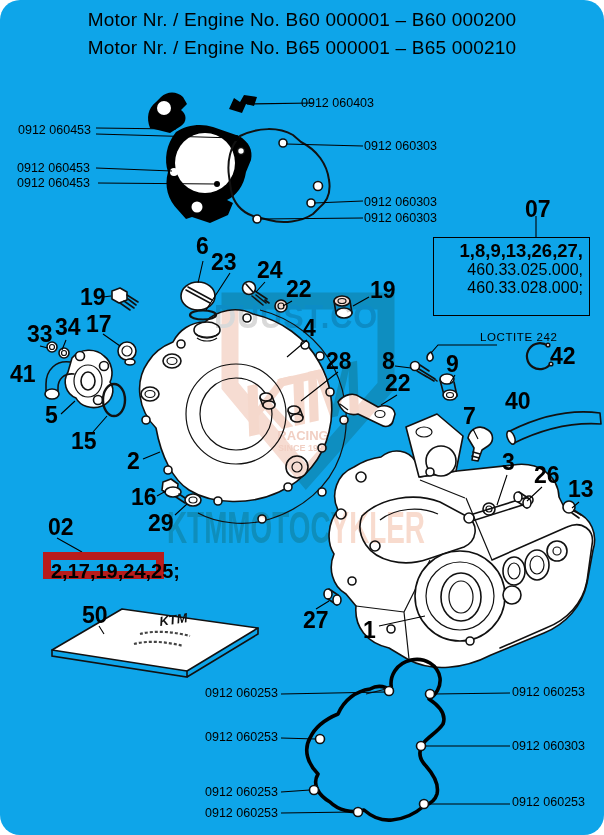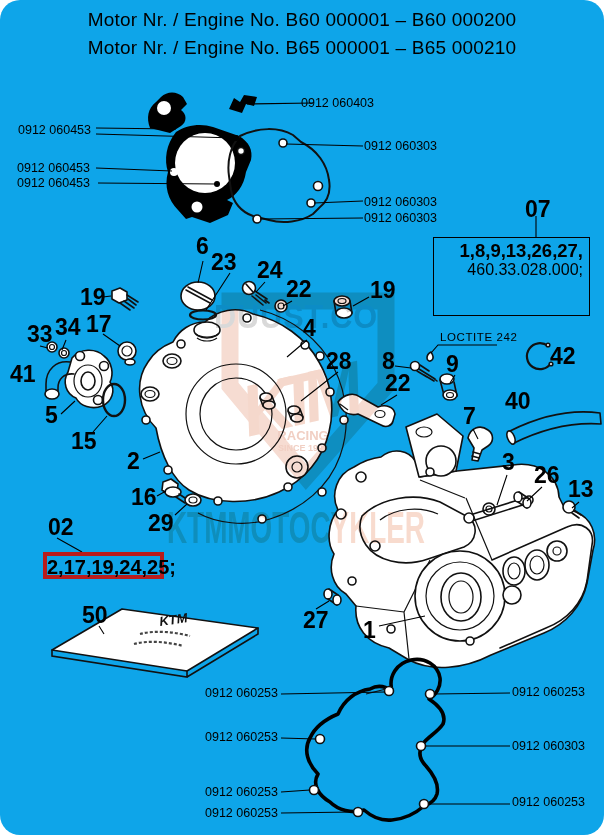--- a/index.html
+++ b/index.html
@@ -11,23 +11,23 @@
   .lbl{position:absolute;font-size:12.5px;line-height:14px;white-space:nowrap;}
   .lbl.r{text-align:right;}
   .co{position:absolute;font-weight:bold;font-size:23px;line-height:25px;white-space:nowrap;}
   .box01{position:absolute;left:433px;top:237px;width:157px;height:79px;
          border:1.5px solid #000;box-sizing:border-box;text-align:right;
          padding:3px 6px 0 0;}
   .box01 .l1{font-weight:bold;font-size:18.5px;line-height:20px;}
   .box01 .ln2{font-size:16px;line-height:17.5px;}
   .box01 .plus{font-weight:bold;}
   .box02{position:absolute;left:43px;top:552px;width:121px;height:27px;
-         border:4px solid #b91c1c;box-sizing:border-box;text-align:center;
+         border:8px solid #b91c1c;box-sizing:border-box;text-align:center;
          font-weight:bold;font-size:20px;line-height:23px;}
-  .loctite{position:absolute;font-size:11.5px;letter-spacing:.6px;white-space:nowrap;}
+  .loctite{position:absolute;font-size:11.5px;letter-spacing:.6px;white-space:nowrap;margin-left:40px;}
   
   .art{stroke:#111;stroke-width:1.6;fill:#fff;stroke-linejoin:round;}
   .open{stroke:#111;stroke-width:1.6;fill:none;stroke-linecap:round;}
   .thin{stroke:#111;stroke-width:1.2;fill:none;}
   .ld{stroke:#000;stroke-width:1.1;fill:none;}
   .blk{fill:#000;stroke:none;}
   .hole{fill:#fff;stroke:#111;stroke-width:1.6;}
   .fat{stroke:#000;stroke-width:3.6;fill:none;stroke-linejoin:round;}
   .wm-duust{font-family:"Liberation Sans",sans-serif;font-weight:bold;font-size:34px;
             letter-spacing:1px;fill:#d9d9d9;}
@@ -279,20 +279,21 @@
   <div class="lbl r" style="left:181px;top:785px;width:97px">0912 060253</div>
   <div class="lbl r" style="left:181px;top:806px;width:97px">0912 060253</div>
 
   <div class="lbl" style="left:512px;top:685px">0912 060253</div>
   <div class="lbl" style="left:512px;top:739px">0912 060303</div>
   <div class="lbl" style="left:512px;top:795px">0912 060253</div>
 
   <div class="co" style="left:525px;top:197px">07</div>
   <div class="box01">
     <div class="l1">1,8,9,13,26,27,</div>
+    <div class="ln2">460.33.025.000,</div>
     <div class="ln2">460.33.028.000;</div>
   </div>
 
   <div class="co" style="left:48px;top:515px">02</div>
   <div class="box02">2,17,19,24,25;</div>
 
   <div class="loctite" style="left:440px;top:331px">LOCTITE 242</div>
 
   <div class="co" style="left:196px;top:234px">6</div>
   <div class="co" style="left:211px;top:250px">23</div>

